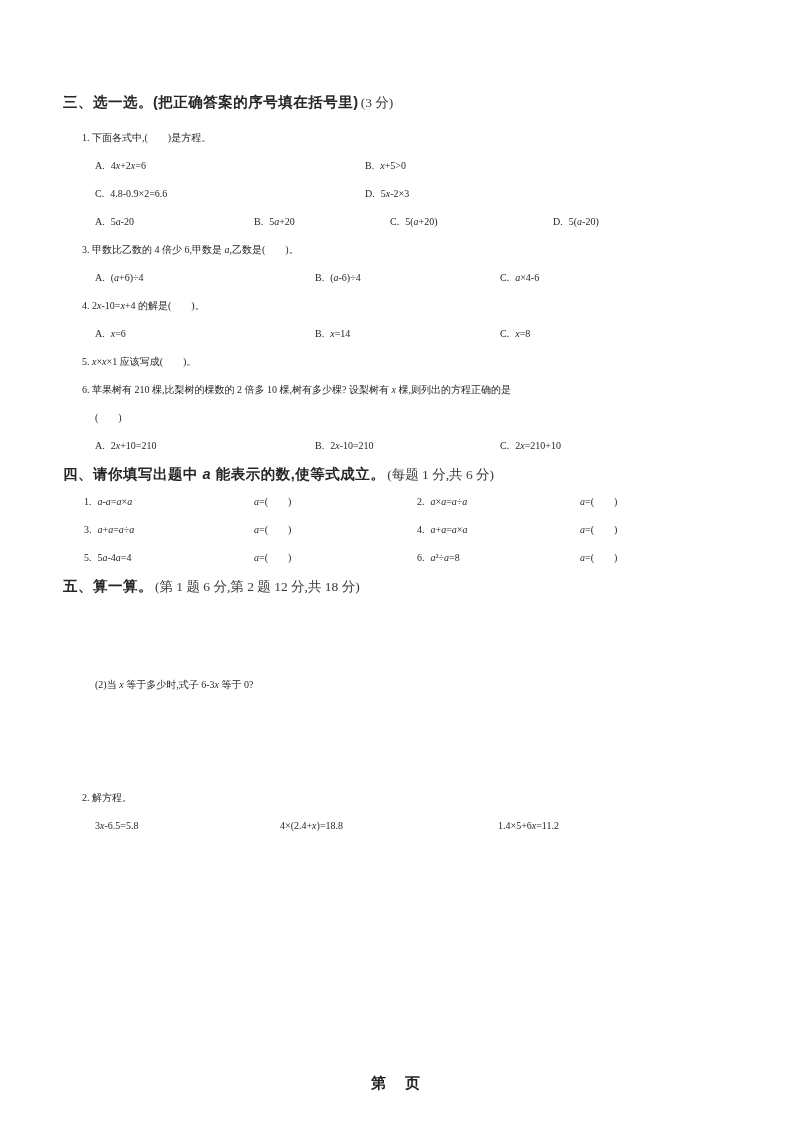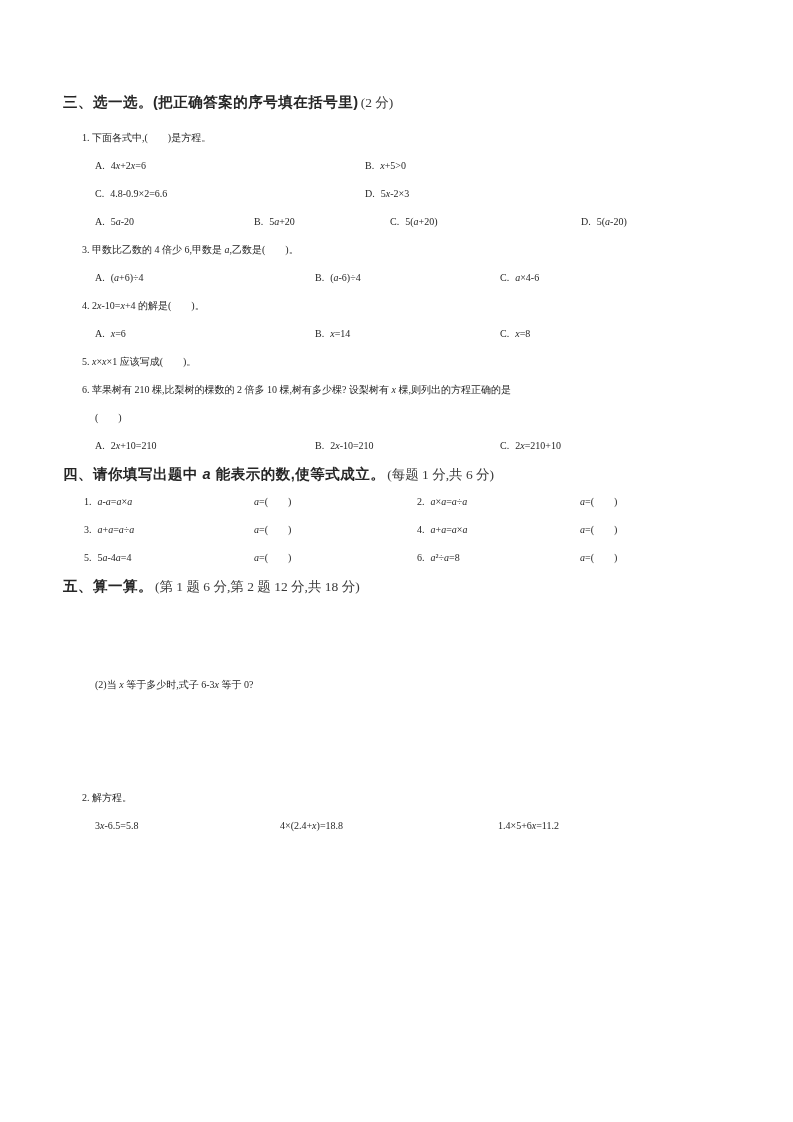--- a/index.html
+++ b/index.html
@@ -35,21 +35,21 @@
     margin-left:2px;
   }
   .after-head{margin-bottom:8px;}
   .stem{padding-left:19px;}
   .indent2{padding-left:21px;}
   .opt{position:absolute; top:0;}
   .olabel{margin-right:6px;}
   
   .l2 .c1{left:32px;} .l2 .c2{left:302px;}
   
-  .l4 .c1{left:32px;} .l4 .c2{left:191px;} .l4 .c3{left:327px;} .l4 .c4{left:518px;}
+  .l4 .c1{left:32px;} .l4 .c2{left:191px;} .l4 .c3{left:327px;} .l4 .c4{left:490px;}
   
   .l3 .c1{left:32px;} .l3 .c2{left:252px;} .l3 .c3{left:437px;}
   
   .g4 .p1{left:21px;} .g4 .p2{left:191px;} .g4 .p3{left:354px;} .g4 .p4{left:517px;}
   
   .eq3 .c1{left:32px;} .eq3 .c2{left:217px;} .eq3 .c3{left:435px;}
   .sp1{height:71px;}
   .sp2{height:85px;}
   .footer{
     position:absolute;
@@ -63,21 +63,21 @@
   }
   i{font-style:italic;}
 </style>
 </head>
 <body>
 
 <div class="page">
   <div class="content">
 
     <div class="line heading after-head">
-      <span class="head-bold">三、选一选。</span><span class="head-bold">(把正确答案的序号填在括号里)</span><span class="score">(2 分)</span>
+      <span class="head-bold">三、选一选。</span><span class="head-bold">(把正确答案的序号填在括号里)</span><span class="score">(3 分)</span>
     </div>
 
     <div class="line stem">1. 下面各式中,(　　)是方程。</div>
     <div class="line l2">
       <span class="opt c1"><span class="olabel">A.</span><span>4<i>x</i>+2<i>x</i>=6</span></span>
       <span class="opt c2"><span class="olabel">B.</span><span><i>x</i>+5&gt;0</span></span>
     </div>
     <div class="line l2">
       <span class="opt c1"><span class="olabel">C.</span><span>4.8-0.9×2=6.6</span></span>
       <span class="opt c2"><span class="olabel">D.</span><span>5<i>x</i>-2×3</span></span>
@@ -145,13 +145,14 @@
     <div class="sp2"></div>
     <div class="line stem">2. 解方程。</div>
     <div class="line eq3">
       <span class="opt c1">3<i>x</i>-6.5=5.8</span>
       <span class="opt c2">4×(2.4+<i>x</i>)=18.8</span>
       <span class="opt c3">1.4×5+6<i>x</i>=11.2</span>
     </div>
 
   </div>
 
+  <div class="footer">第　页</div>
 </div>
 
 </body></html>

